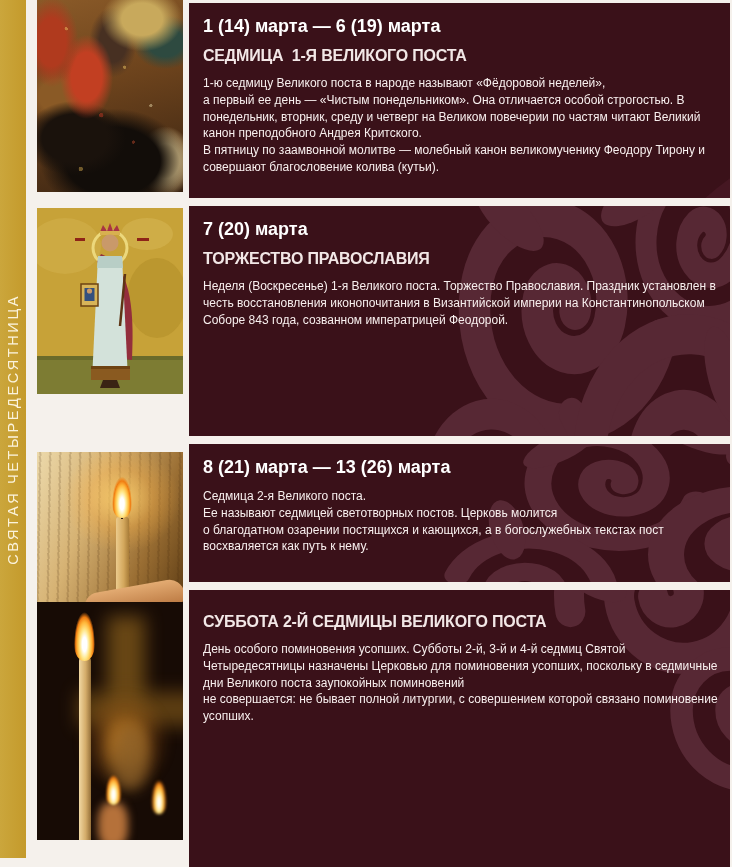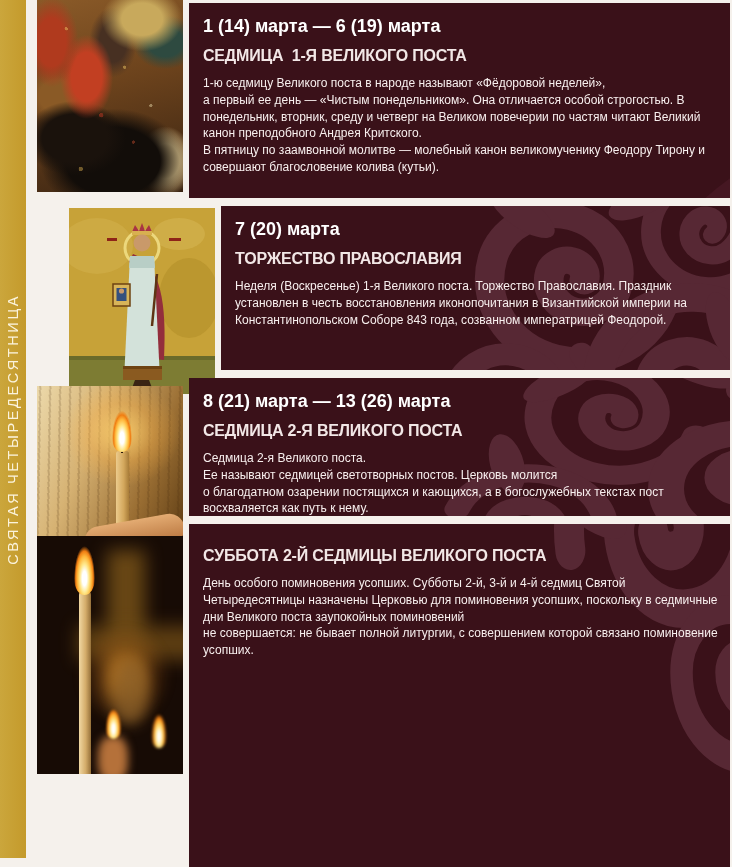--- a/index.html
+++ b/index.html
@@ -9,21 +9,21 @@
   .page { position:relative; width:732px; height:867px; background:#f5f1ec; display:flex; overflow:hidden; margin:0 auto; }
 
   
   .sidebar-col { width:26px; height:100%; background:#f5f1ec; }
   .sidebar { width:26px; height:858px; background:linear-gradient(90deg,#cba63c,#c49a2b); display:flex; align-items:center; justify-content:center; }
   .sidebar-label { writing-mode:vertical-rl; transform:rotate(180deg); color:#fbf3dc; font-size:14.5px; letter-spacing:2.6px; white-space:nowrap; }
 
   
   .content { flex:1; display:flex; flex-direction:column; gap:8px; padding:0 2px 0 11px; }
   .row { display:flex; }
-  .row1 { height:198px; } .row2 { height:164px;margin-left:32px; } .row3 { height:138px; } .row4 { flex:1; }
+  .row1 { height:198px; } .row2 { height:230px; } .row3 { height:138px; } .row4 { flex:1; }
 
   .photo { width:146px; margin-right:6px; flex:none; overflow:hidden; position:relative; background:#2a1a10; }
   .row1 .photo { height:192px; }
   .row2 .photo { height:186px; margin-top:2px; }
   .row3 .photo { height:180px; margin-top:8px; }
   .row4 .photo { height:238px; margin-top:12px; }
 
   .panel { flex:1; position:relative; overflow:hidden; background:#3a1119; padding:13px 10px 0 14px; }
   .row1 .panel { margin-top:3px; }
   .orn { position:absolute; inset:0; width:100%; height:100%; pointer-events:none; }
@@ -196,21 +196,20 @@
         <svg class="orn" viewBox="0 0 541 193" preserveAspectRatio="none">
           <use href="#swirl" transform="translate(430,55) scale(0.9) rotate(18)" stroke="#572834"></use>
           <use href="#swirl" transform="translate(555,125) scale(1.2) rotate(-90)" stroke="#572834"></use>
           <use href="#swirl" transform="translate(340,210) scale(0.85) rotate(200)" stroke="#572834"></use>
           <use href="#leaf" transform="translate(370,6) rotate(-35)" fill="#572834"></use>
           <use href="#leaf" transform="translate(510,-10) rotate(28)" fill="#572834"></use>
           <use href="#leaf" transform="translate(318,120) rotate(80)" fill="#572834"></use>
         </svg>
         <div class="panel-inner">
           <div class="date">8 (21) марта — 13 (26) марта</div>
-          <div class="title">СЕДМИЦА 2-Я ВЕЛИКОГО ПОСТА</div>
           <div class="body">Седмица 2-я Великого поста.
 Ее называют седмицей светотворных постов. Церковь молится
 о благодатном озарении постящихся и кающихся, а в богослужебных текстах пост восхваляется как путь к нему.</div>
         </div>
       </div>
     </section>
 
     <section class="row row4">
       <figure class="photo">
         <div class="art4">

